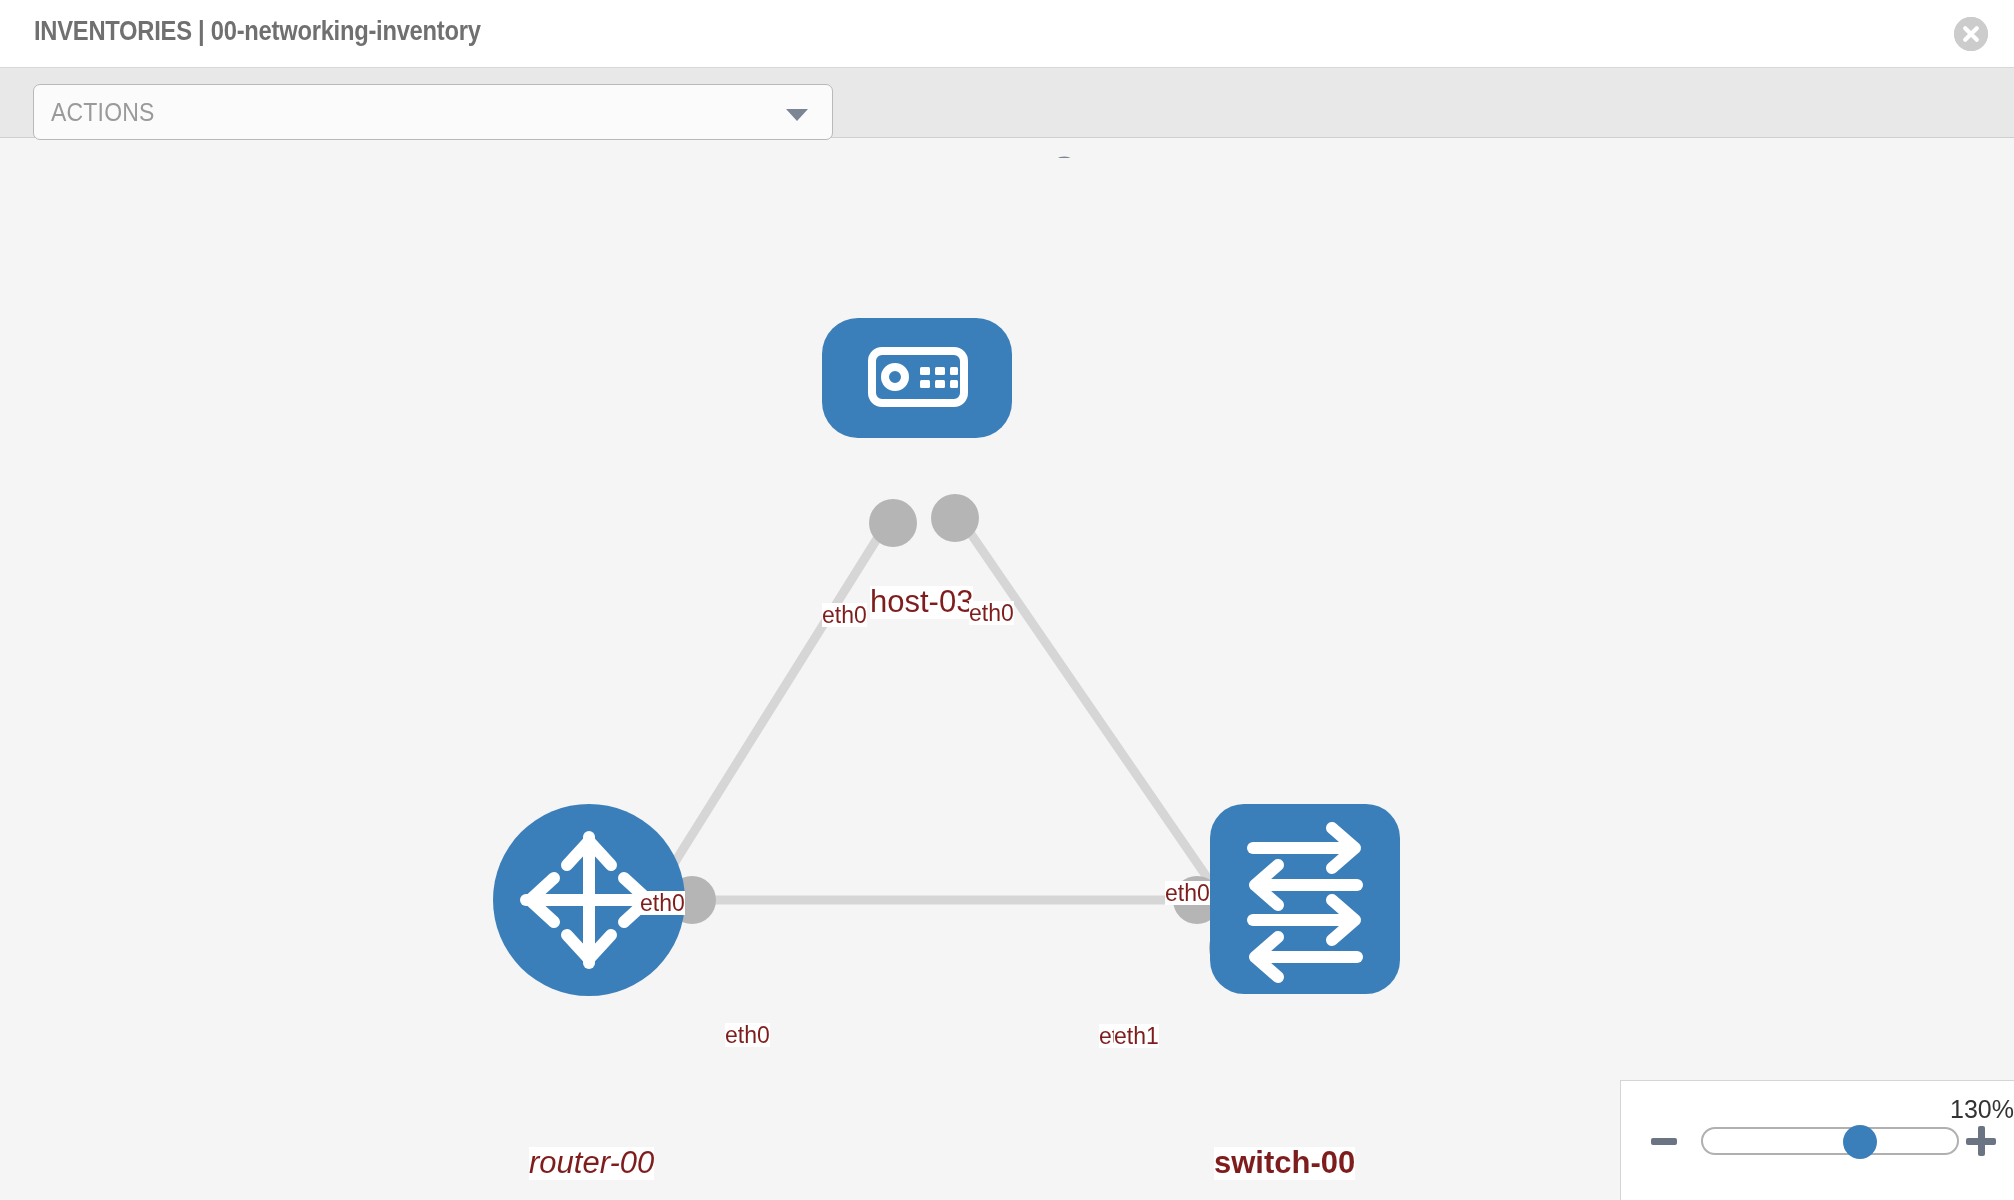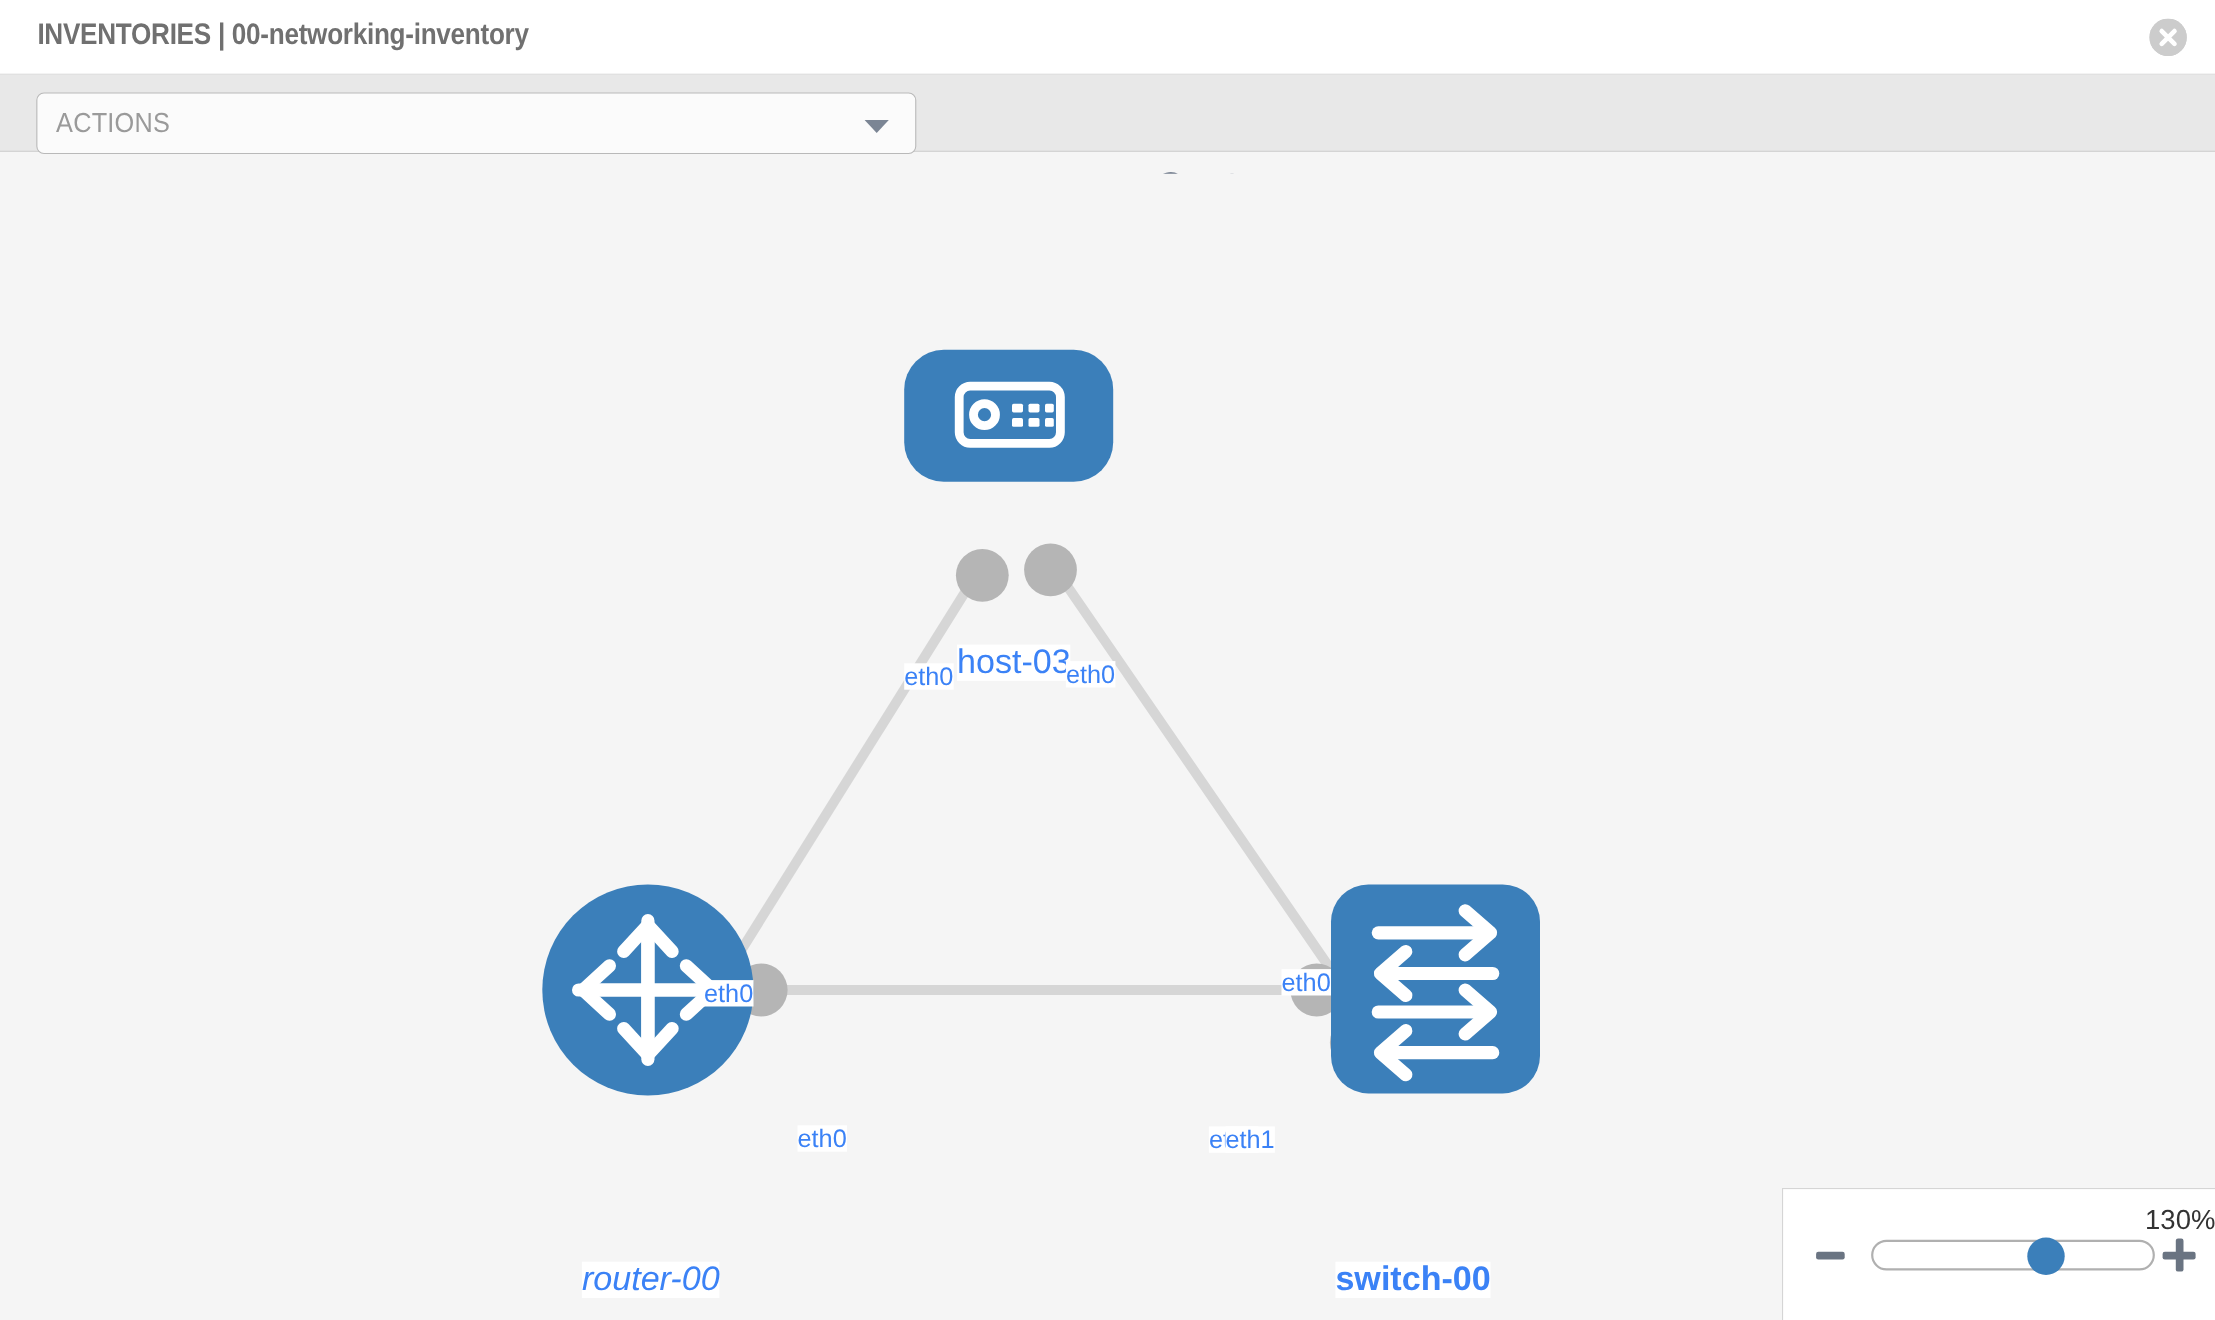--- a/index.html
+++ b/index.html
@@ -127,21 +127,21 @@
     position: absolute;
     left: 0; top: 0;
     width: 2014px;
     height: 1042px;
   }
 
   
   .node-label {
     position: absolute;
     background: #ffffff;
-    color: #3b82f6;
+    color: #7f1d1d;
     white-space: nowrap;
     line-height: 1.05;
   }
   .name-label { font-size: 31px; }
   .port-label { font-size: 23px; }
 
   
   .zoom-panel {
     position: absolute;
     left: 1620px; top: 1080px;

